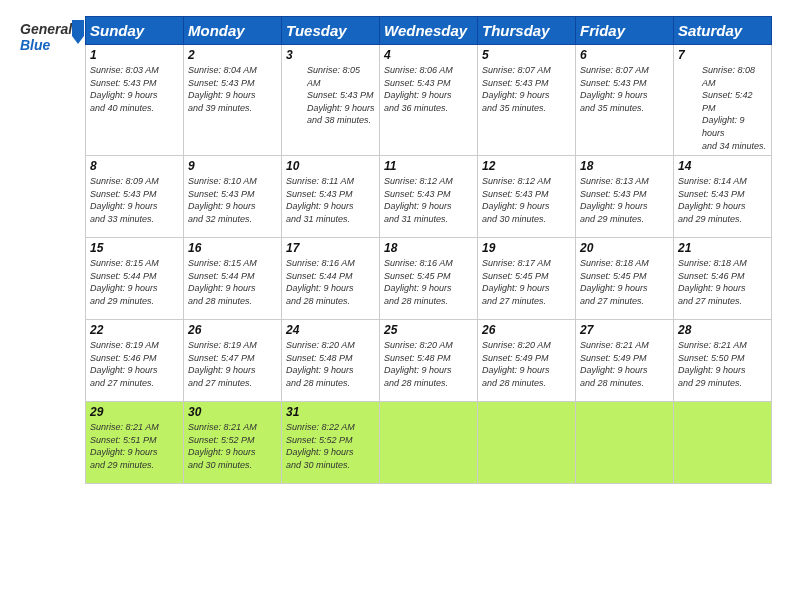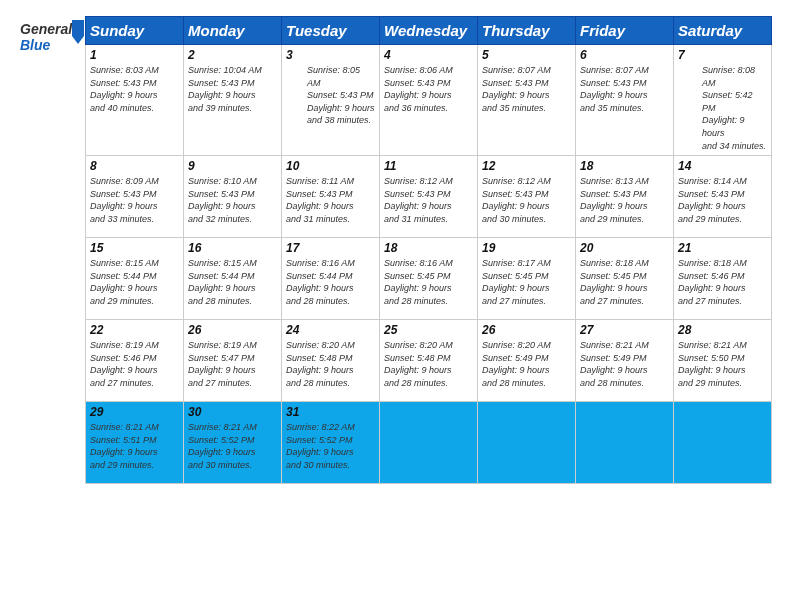--- a/index.html
+++ b/index.html
@@ -69,21 +69,21 @@
       padding: 3px 4px;
       font-size: 9.5px;
       color: #333;
       background: #fff;
       height: 82px;
     }
     .calendar td.empty {
       background: #f5f5f5;
     }
     .calendar tr:last-child td {
-      background: #0ea5e9;
+      background: #bef264;
       margin-top: 38px;
     }
     .day-num {
       font-size: 12px;
       font-weight: bold;
       color: #111;
       display: block;
       margin-bottom: 2px;
     }
     .cell-text {
@@ -131,21 +131,21 @@
     <tr>
           <td>
             <span class="day-num">1</span>
             <div class="cell-text" style="white-space: pre-line;">Sunrise: 8:03 AM
 Sunset: 5:43 PM
 Daylight: 9 hours
 and 40 minutes.</div>
           </td>
           <td>
             <span class="day-num">2</span>
-            <div class="cell-text" style="white-space: pre-line;">Sunrise: 10:04 AM
+            <div class="cell-text" style="white-space: pre-line;">Sunrise: 8:04 AM
 Sunset: 5:43 PM
 Daylight: 9 hours
 and 39 minutes.</div>
           </td>
           <td>
             <span class="day-num">3</span>
             <div class="cell-text" style="white-space: pre-line; margin-left: 21px;">Sunrise: 8:05 AM
 Sunset: 5:43 PM
 Daylight: 9 hours
 and 38 minutes.</div>

